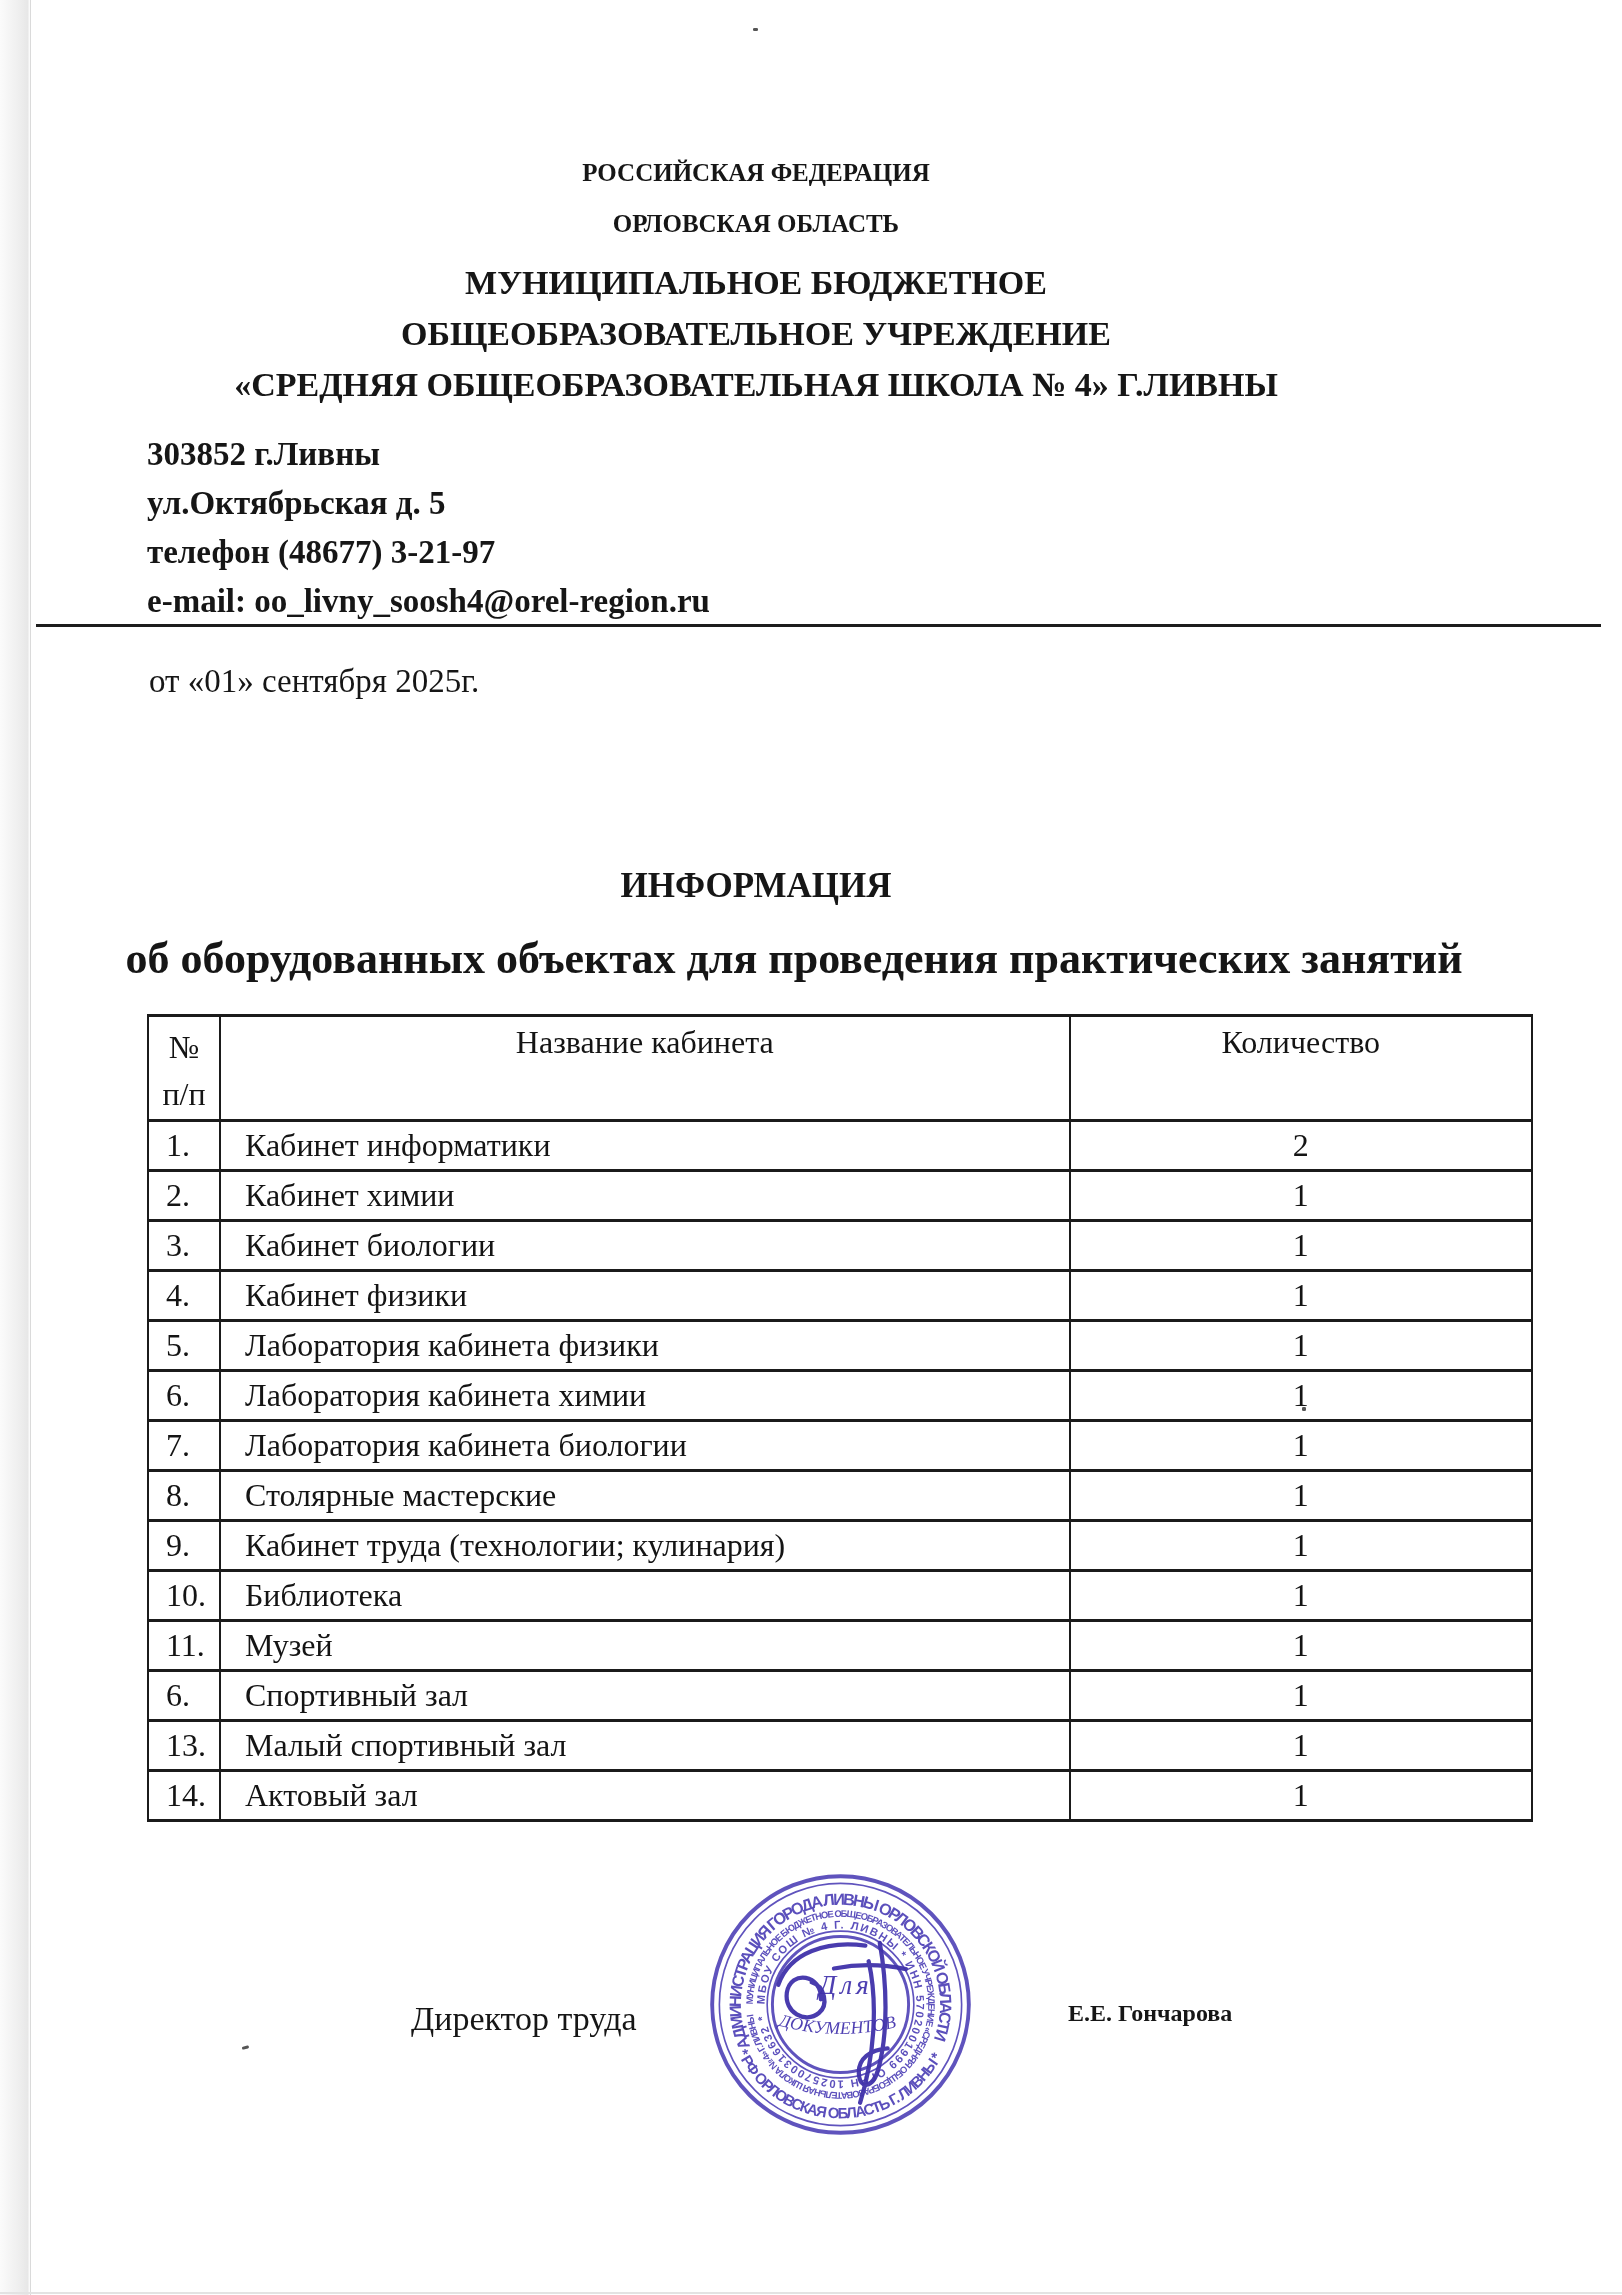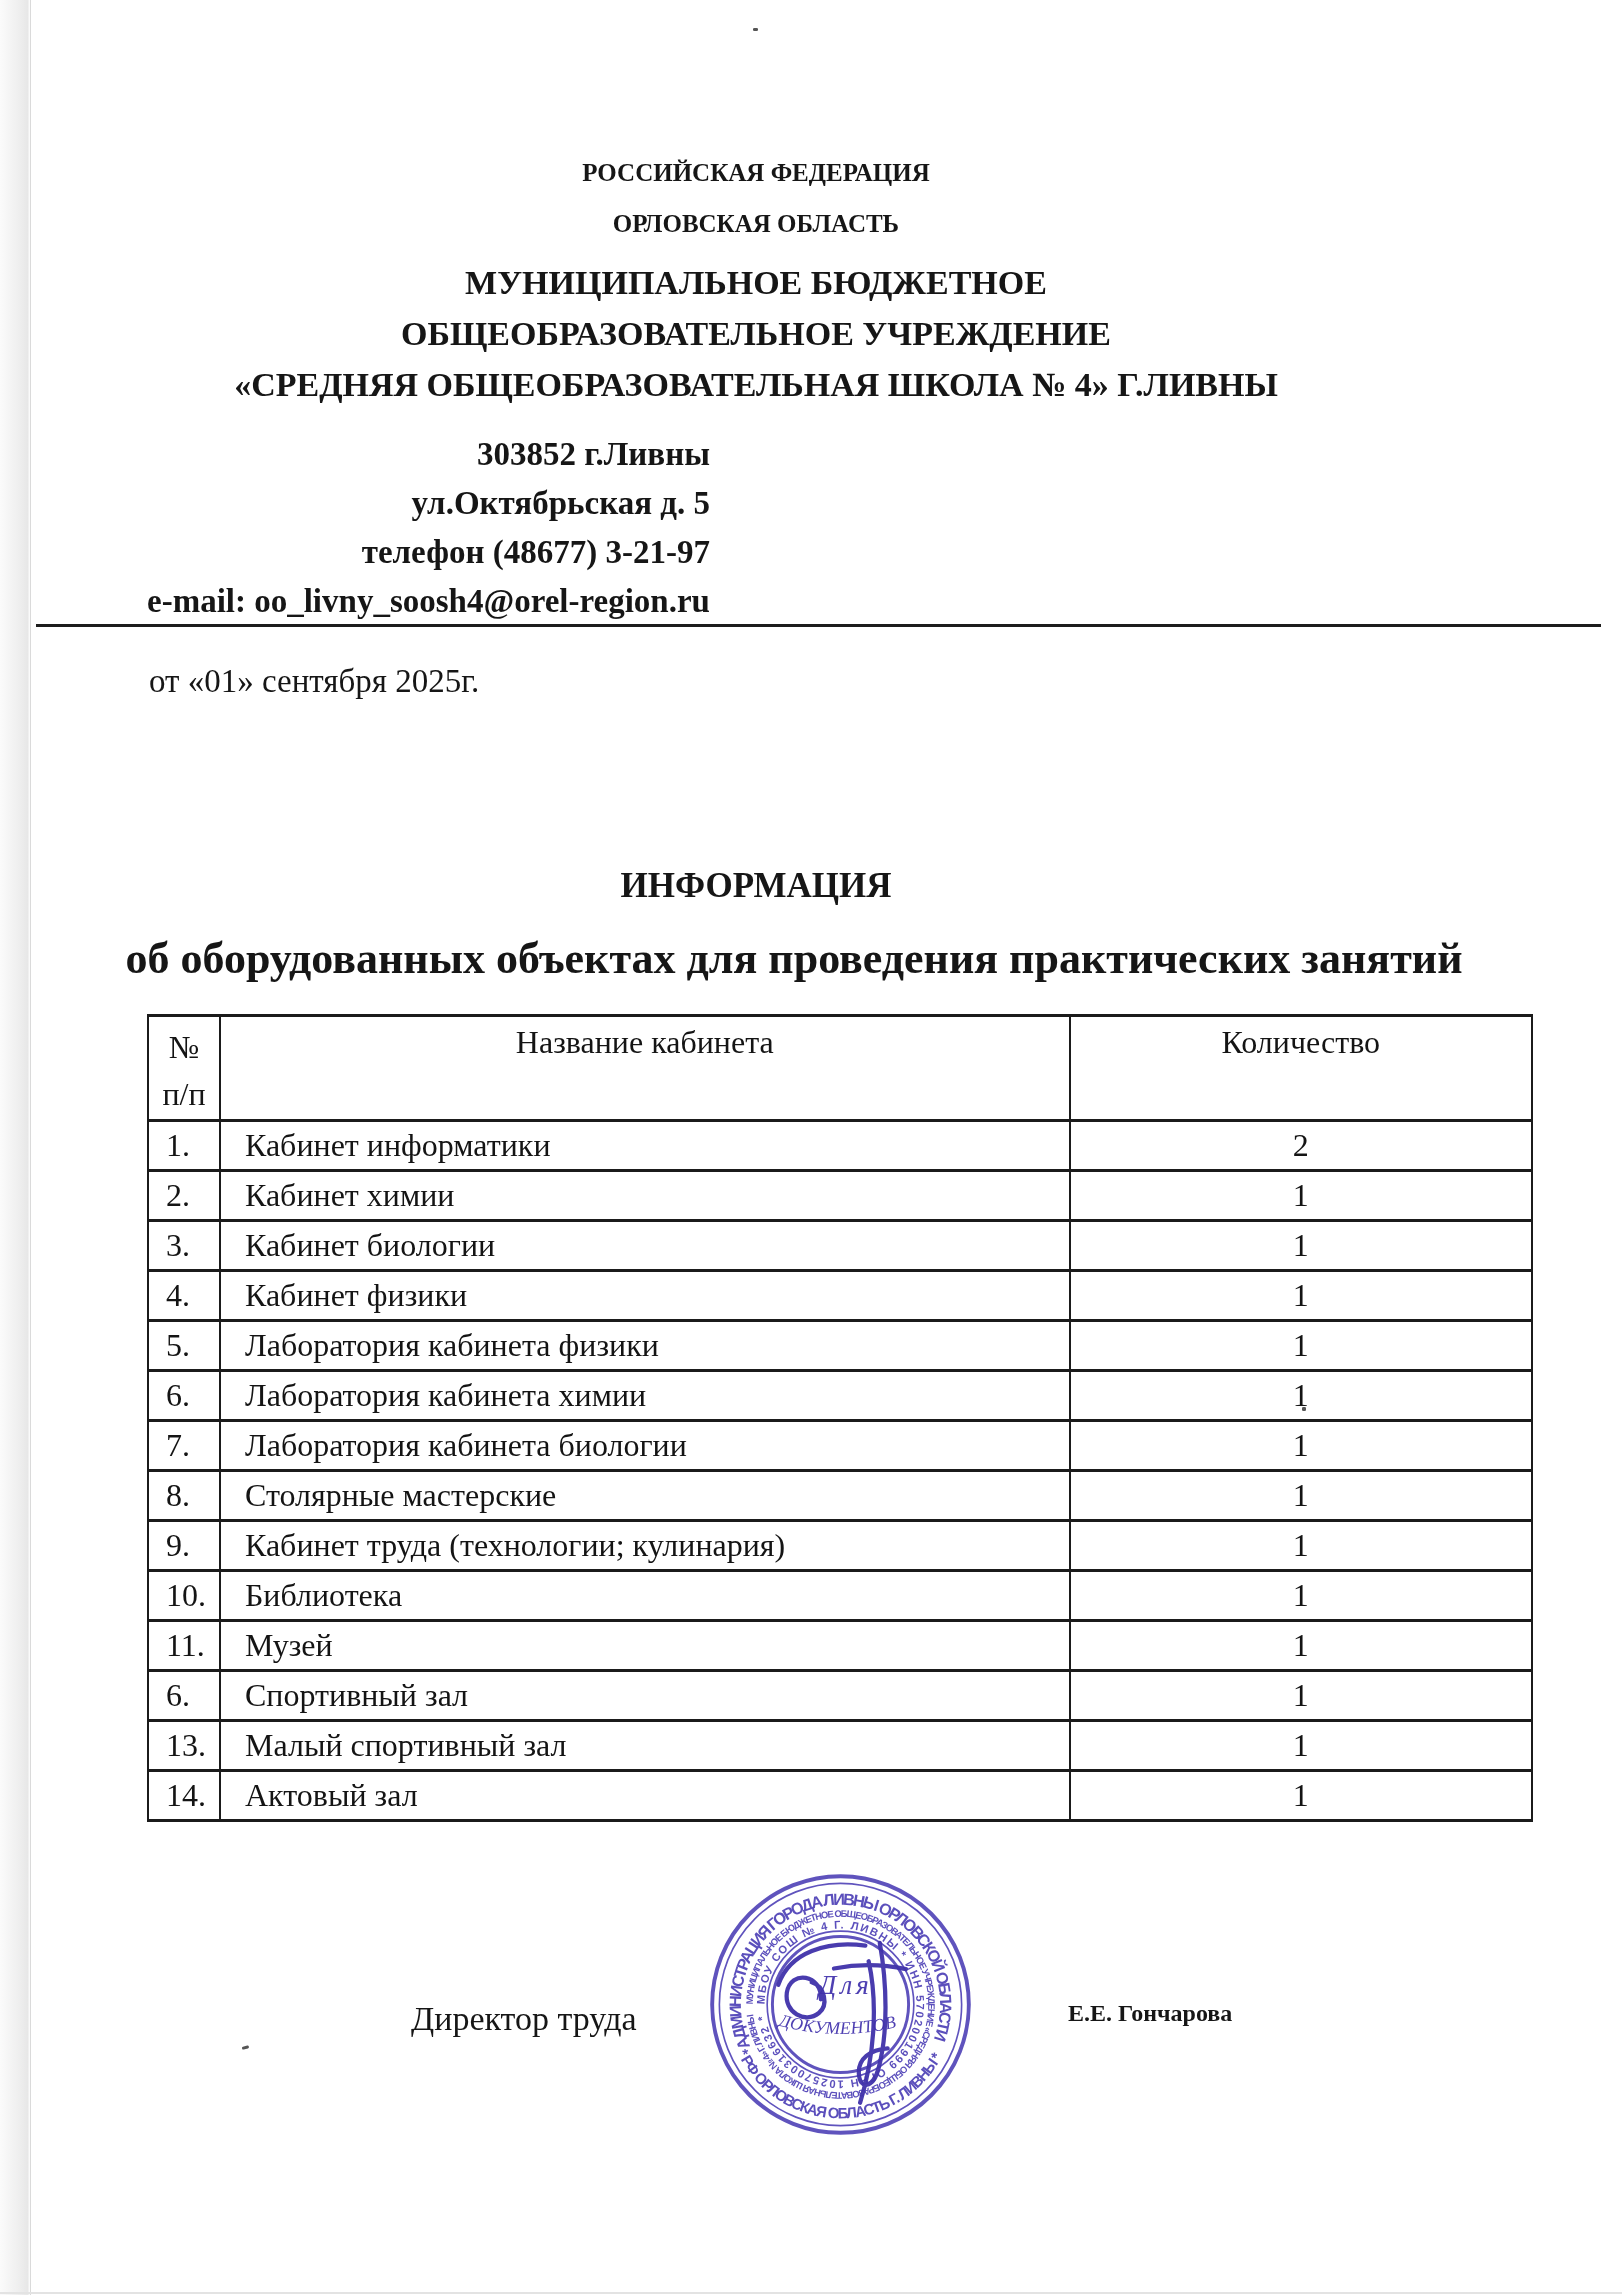--- a/index.html
+++ b/index.html
@@ -8,21 +8,21 @@
   
   .edge-left{position:absolute;left:0;top:0;width:30px;height:100%;
              background:linear-gradient(to right,#fbfbfb,#ededed 70%,#e7e7e7 92%,#ffffff);
              border-right:0.7px solid #dadada;}
   .edge-bottom{position:absolute;left:0;bottom:1.3px;width:100%;height:1.3px;background:#e3e3e3;}
   .speck{position:absolute;background:#555;border-radius:1.3px;}
 
   .center-col{position:absolute;left:0;width:1512px;text-align:center;font-weight:bold;}
   .blk-federation{top:120px;font-size:25px;line-height:51px;margin-top:27px;}
   .blk-org{top:257px;font-size:34px;line-height:51px;}
-  .blk-contacts{position:absolute;left:147px;top:430px;font-size:33px;line-height:49px;font-weight:bold;text-align:right;}
+  .blk-contacts{position:absolute;left:147px;top:430px;font-size:33px;line-height:49px;font-weight:bold;text-align:left;}
   .rule{position:absolute;left:36px;top:624px;width:1565px;height:3.3px;background:#1d1d1d;}
   .blk-date{position:absolute;left:149px;top:662px;font-size:33px;line-height:39px;}
   .blk-title{top:860px;font-size:35px;line-height:52px;}
   .blk-subtitle{top:938px;font-size:44px;line-height:42px;padding-left:38px;}
 
   table.doc{position:absolute;left:147px;top:1014px;width:1386px;border-collapse:collapse;
             font-size:32px;color:#141414;}
   table.doc th,table.doc td{border:2px solid #1b1b1b;border-top-width:3.3px;border-bottom-width:3.3px;
             background:transparent;font-weight:normal;}
   table.doc th{vertical-align:top;padding-top:6.5px;height:93px;text-align:center;}

